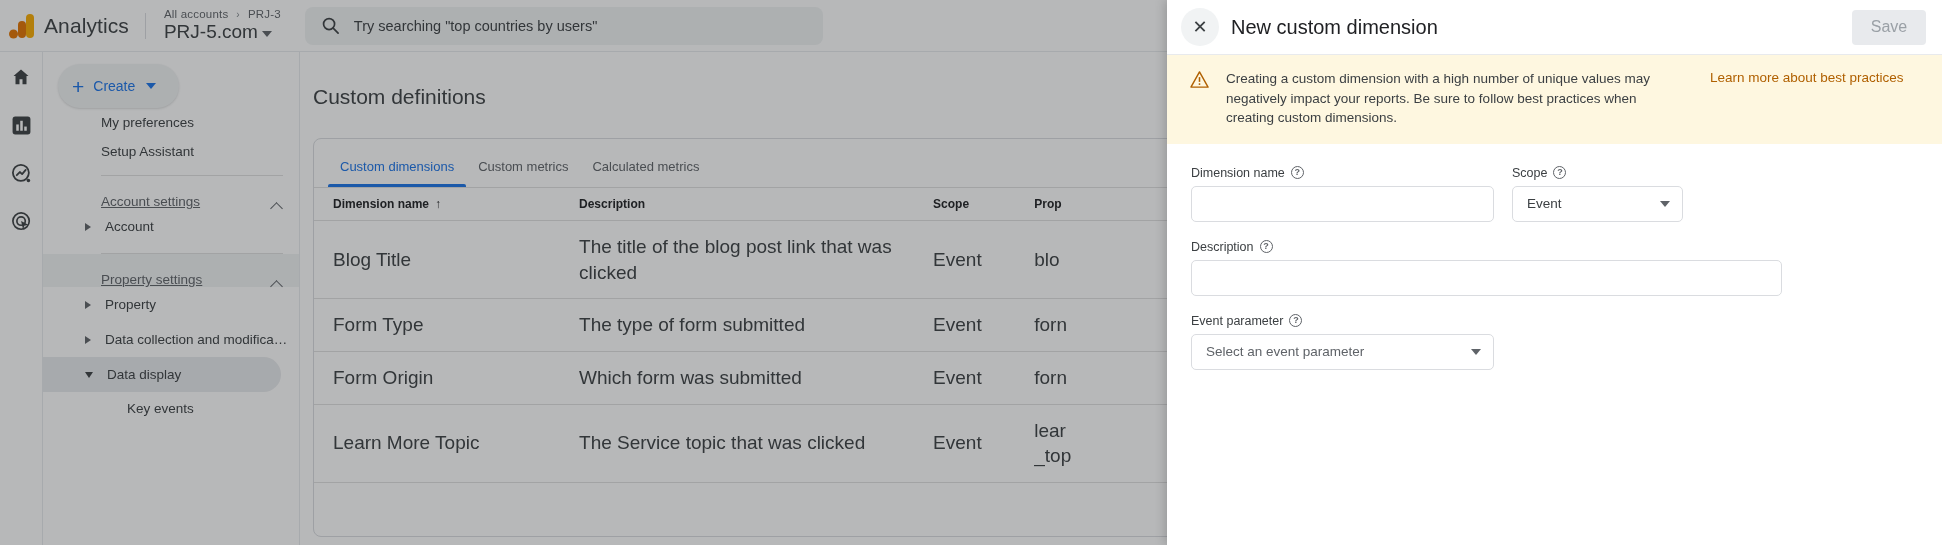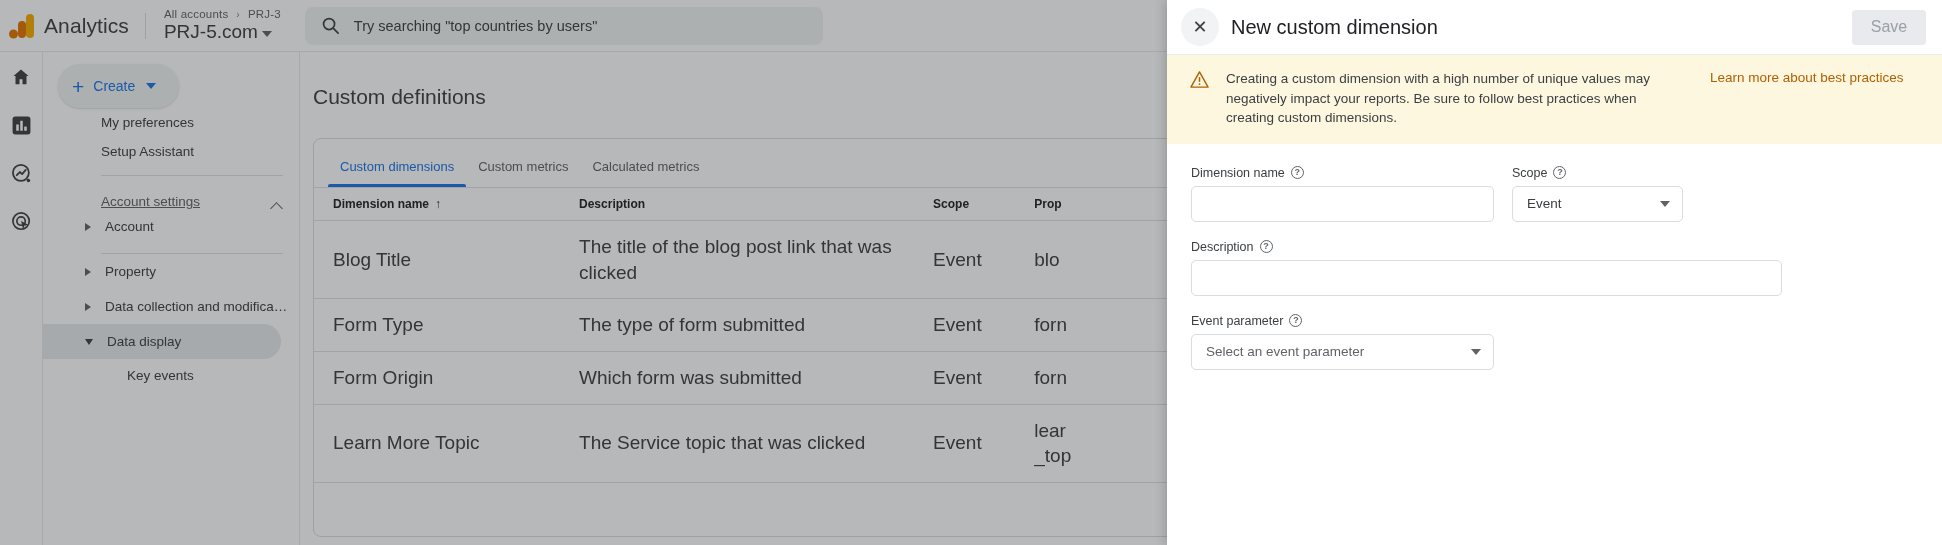--- a/index.html
+++ b/index.html
@@ -362,20 +362,24 @@
       <span>Account settings</span>
       <span class="chev-up"></span>
     </div>
     <div class="nav-group">
       <span class="tri-right"></span>
       <span>Account</span>
     </div>
 
     <div class="nav-sep"></div>
 
+    <div class="nav-section selected-bg">
+      <span>Property settings</span>
+      <span class="chev-up"></span>
+    </div>
     <div class="nav-group">
       <span class="tri-right"></span>
       <span>Property</span>
     </div>
     <div class="nav-group">
       <span class="tri-right"></span>
       <span>Data collection and modifica…</span>
     </div>
     <div class="nav-group active">
       <span class="tri-down"></span>

